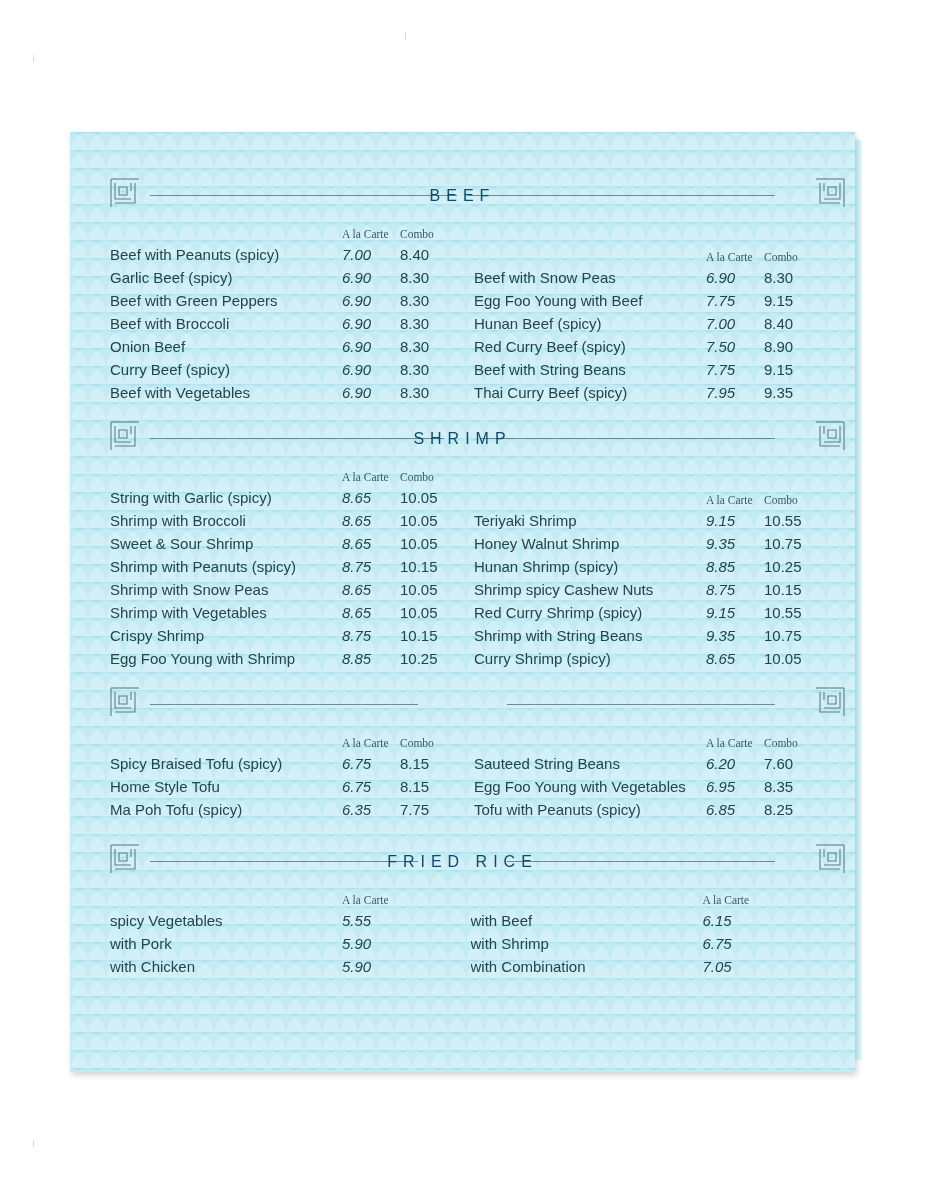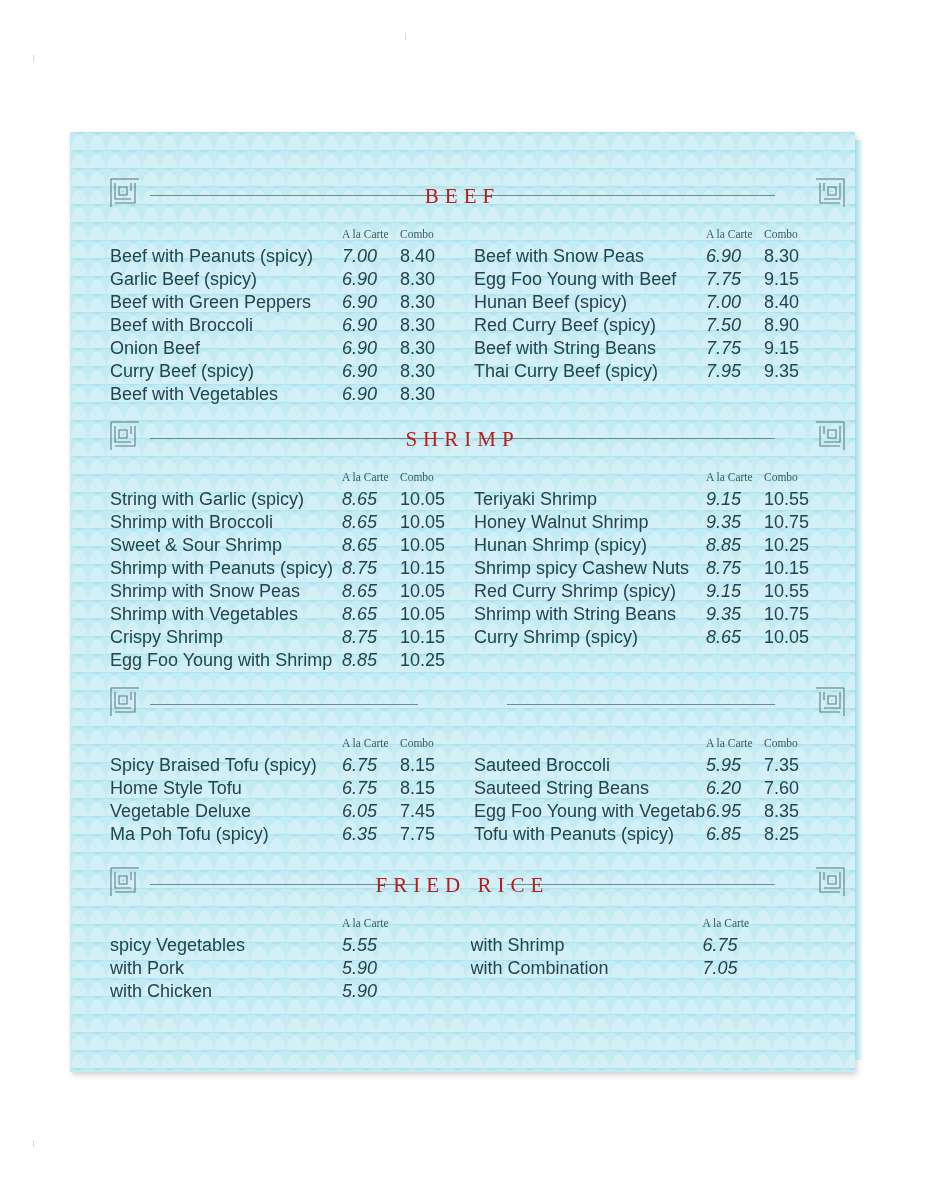--- a/index.html
+++ b/index.html
@@ -79,41 +79,42 @@
     height: 1px;
     background: #4e6a72;
     opacity: .75;
   }
   .rule.left  { left: 40px; }
   .rule.right { right: 40px; }
   .section-title {
     position: relative;
     z-index: 3;
     padding: 0 16px;
-    font-family: Liberation Serif, serif;
-    font-size: 21px;
+    font-family: Liberation Sans, sans-serif;
+    font-size: 16px;
     letter-spacing: 6px;
-    color: #b91c1c;
+    color: #0c4a6e;
     white-space: nowrap;
   }
   .corner {
     position: absolute;
     width: 30px;
     height: 30px;
     top: 4px;
     opacity: .85;
   }
   .corner.tl { left: 0; }
   .corner.tr { right: 0; }
 
   
   .cols {
     display: flex;
     gap: 16px;
     padding-top: 2px;
+    align-items: flex-end;
   }
   .col {
     width: 50%;
     position: relative;
   }
   .colhead {
     display: flex;
     font-family: "Liberation Serif", serif;
     font-size: 11.5px;
     color: #3b5a62;
@@ -122,21 +123,21 @@
     margin-bottom: 6px;
   }
   .colhead .nm { width: 232px; }
   .colhead .p1 { width: 58px; }
   .colhead .p2 { width: 58px; }
 
   .row {
     display: flex;
     align-items: baseline;
     height: 23px;
-    font-size: 18px;
+    font-size: 15px;
     color: #24444d;
   }
   .row .nm { width: 232px; white-space: nowrap; overflow: hidden; }
   .row .p1 { width: 58px; font-style: italic; }
   .row .p2 { width: 58px; }
 
   
   .fr .colhead .nm { width: 232px; }
   .fr .row .nm { width: 232px; }
 
@@ -422,40 +423,30 @@
               <span class="nm">Spicy Braised Tofu (spicy)</span>
               <span class="p1">6.75</span>
               <span class="p2">8.15</span>
             </div>
             <div class="row">
               <span class="nm">Home Style Tofu</span>
               <span class="p1">6.75</span>
               <span class="p2">8.15</span>
             </div>
             <div class="row">
-              <span class="nm">Vegetable Deluxe</span>
-              <span class="p1">6.05</span>
-              <span class="p2">7.45</span>
-            </div>
-            <div class="row">
               <span class="nm">Ma Poh Tofu (spicy)</span>
               <span class="p1">6.35</span>
               <span class="p2">7.75</span>
             </div>
           </div>
           <div class="col">
             <div class="colhead">
               <span class="nm"></span>
               <span class="p1">A la Carte</span>
               <span class="p2">Combo</span>
-            </div>
-            <div class="row">
-              <span class="nm">Sauteed Broccoli</span>
-              <span class="p1">5.95</span>
-              <span class="p2">7.35</span>
             </div>
             <div class="row">
               <span class="nm">Sauteed String Beans</span>
               <span class="p1">6.20</span>
               <span class="p2">7.60</span>
             </div>
             <div class="row">
               <span class="nm">Egg Foo Young with Vegetables</span>
               <span class="p1">6.95</span>
               <span class="p2">8.35</span>
@@ -515,20 +506,24 @@
               <span class="nm">with Chicken</span>
               <span class="p1">5.90</span>
             </div>
           </div>
           <div class="col">
             <div class="colhead">
               <span class="nm"></span>
               <span class="p1">A la Carte</span>
             </div>
             <div class="row">
+              <span class="nm">with Beef</span>
+              <span class="p1">6.15</span>
+            </div>
+            <div class="row">
               <span class="nm">with Shrimp</span>
               <span class="p1">6.75</span>
             </div>
             <div class="row">
               <span class="nm">with Combination</span>
               <span class="p1">7.05</span>
             </div>
           </div>
         </div>
         <div class="spacer-10"></div>

